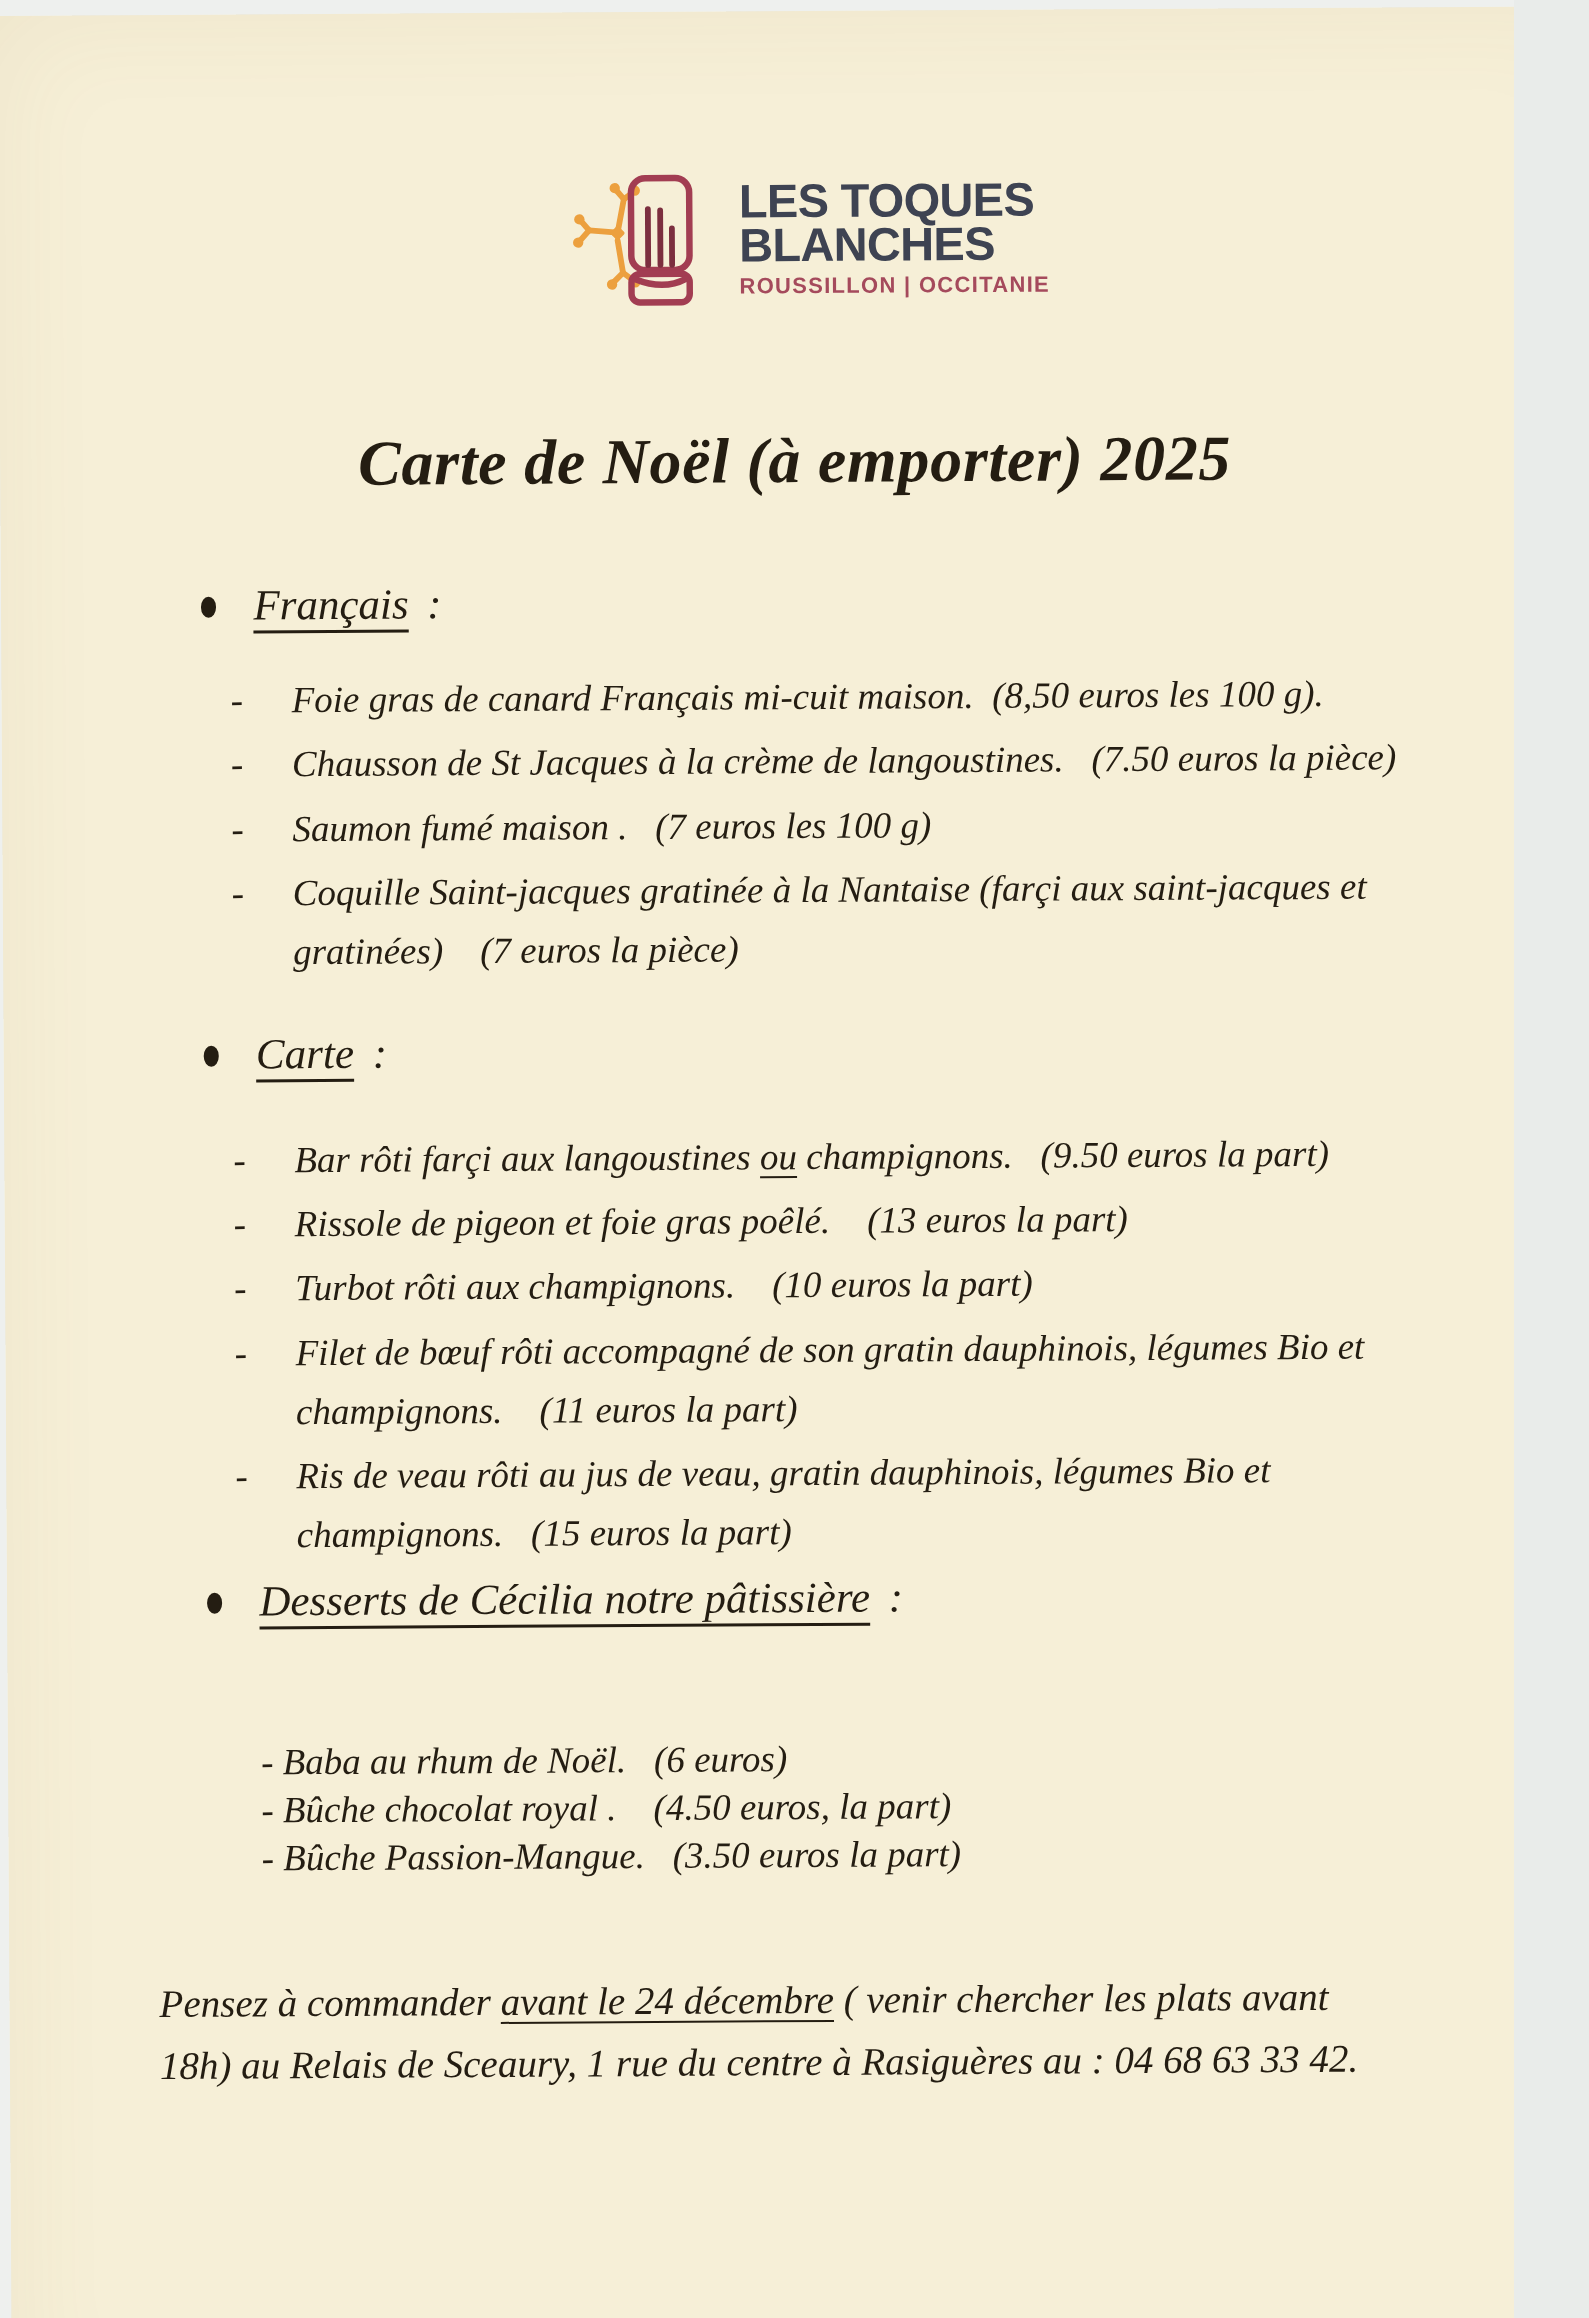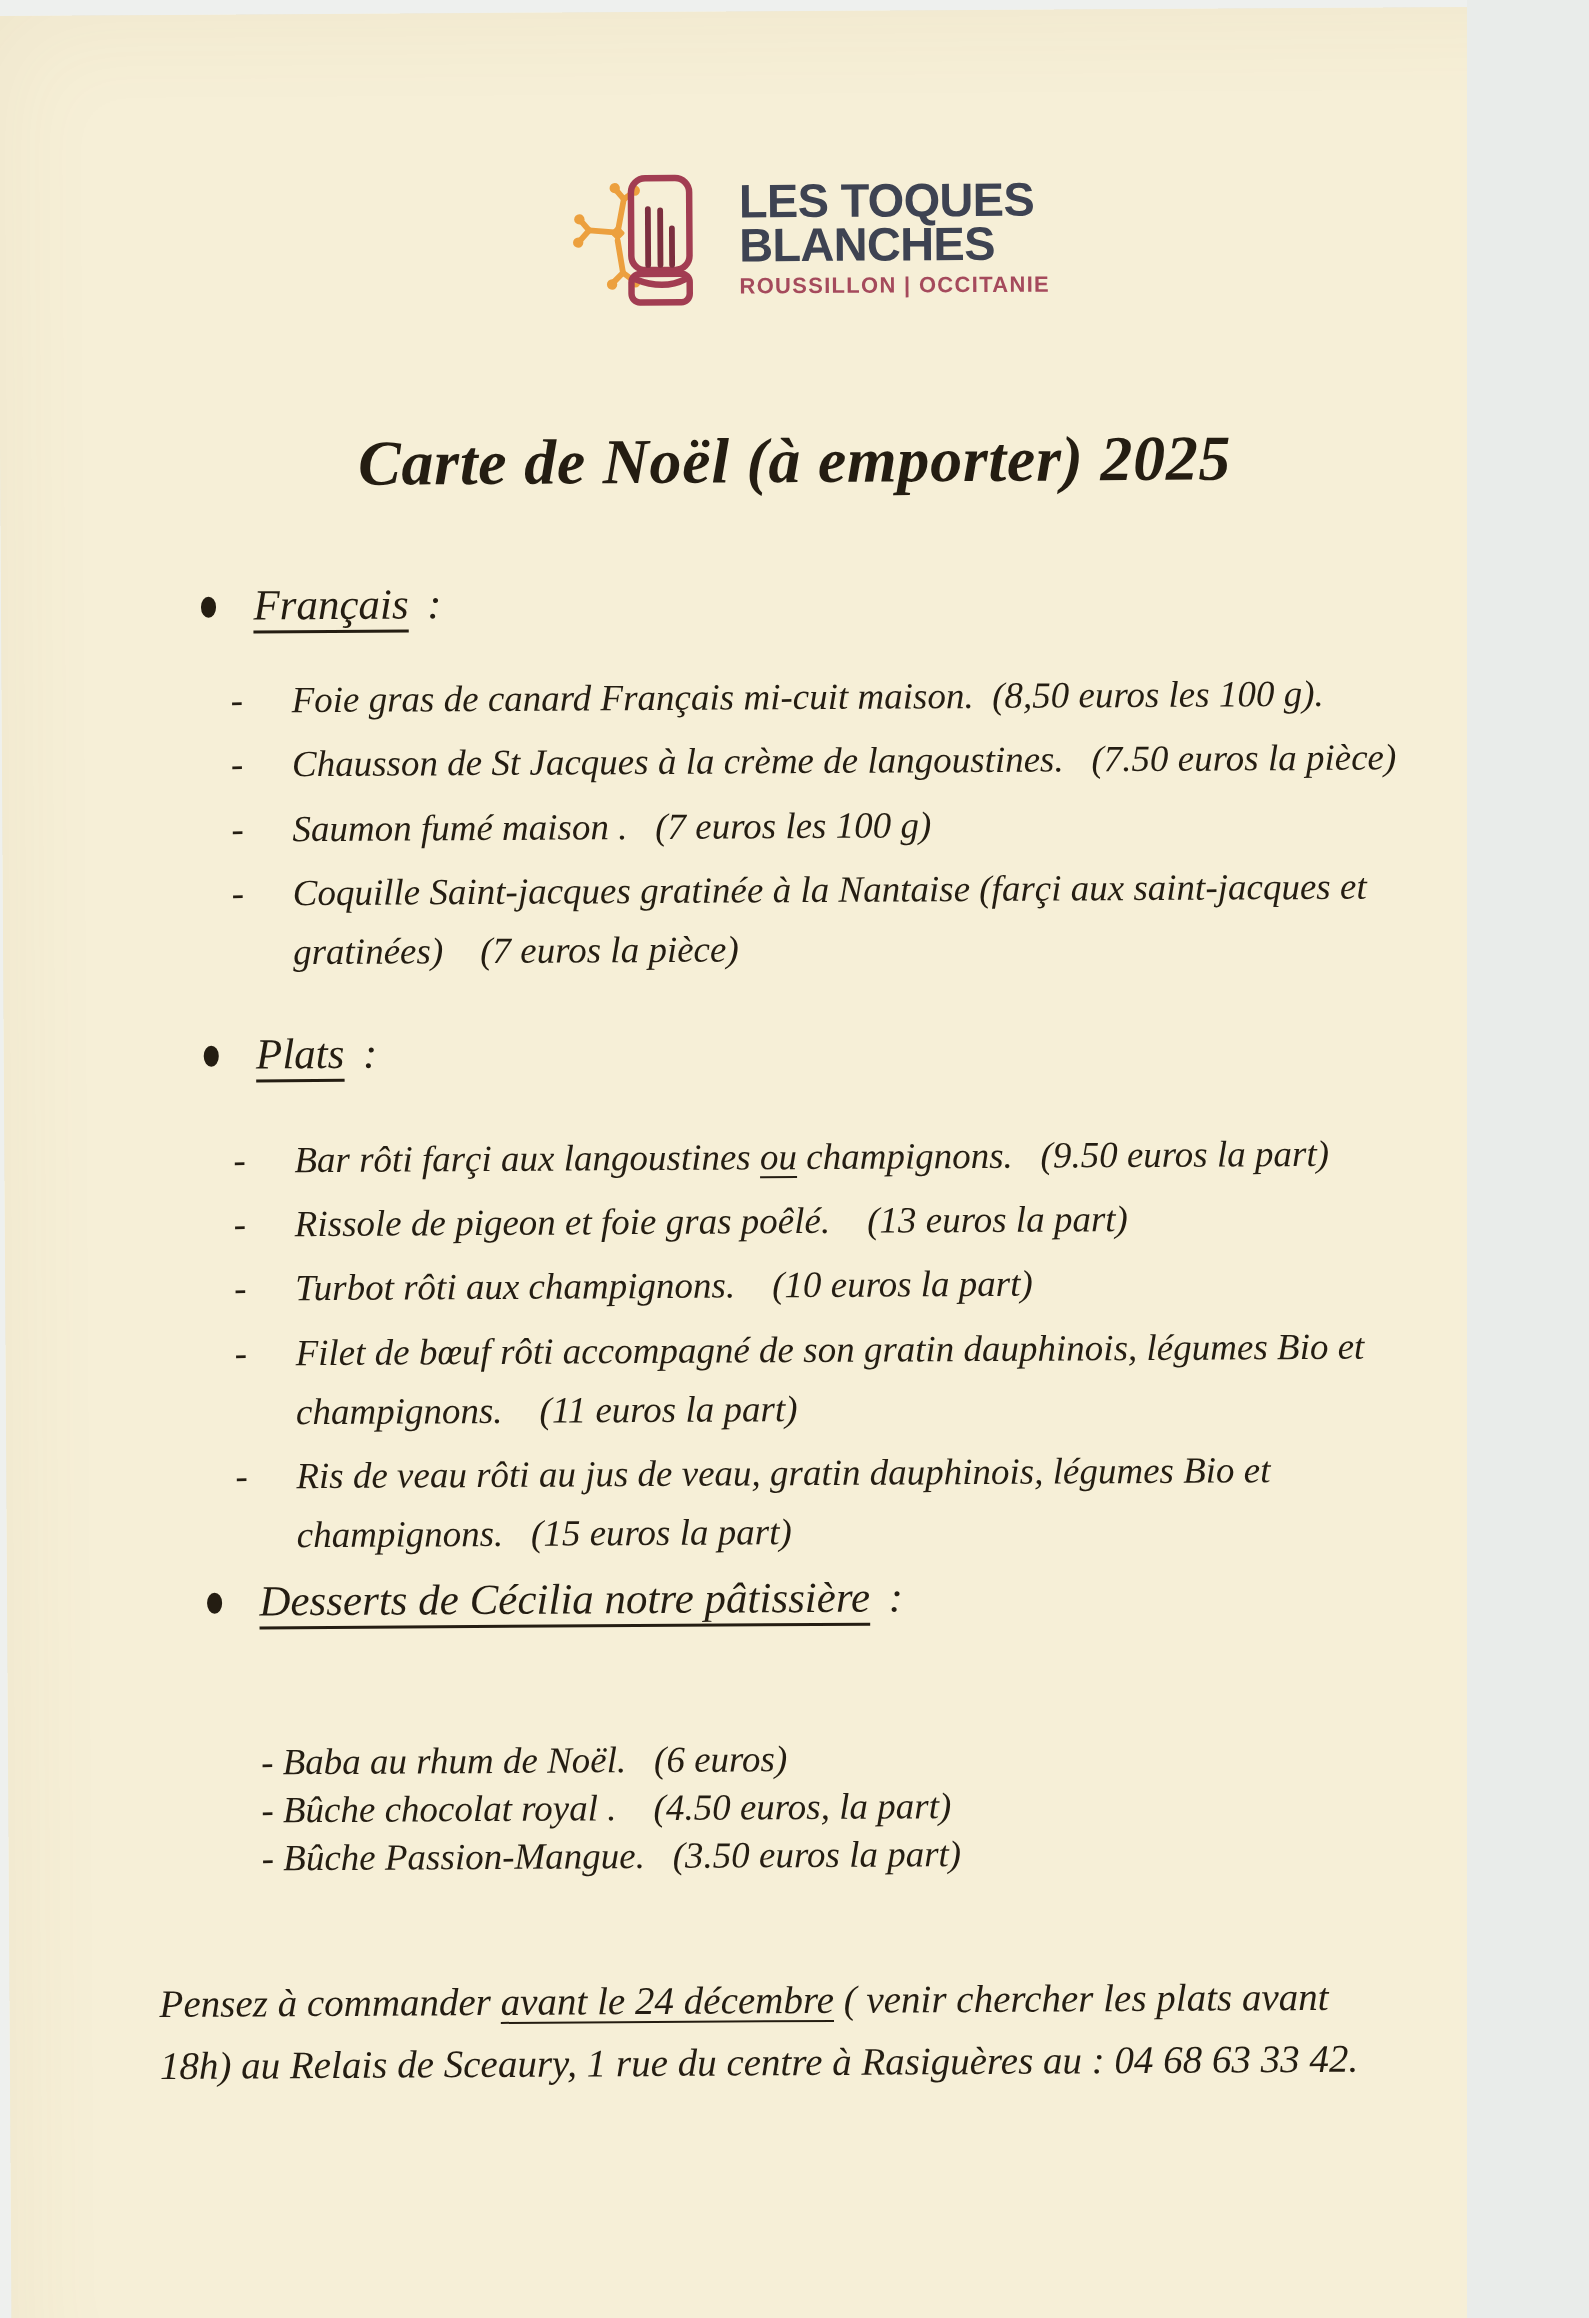--- a/index.html
+++ b/index.html
@@ -3,20 +3,21 @@
 <meta charset="utf-8">
 <style>
   html,body{margin:0;padding:0;}
   body{background:#e9ecea;}
   .page{
     position:relative;
     width:1467px;height:2319px;
     overflow:hidden;
     background:#eef0ee;
     font-family:"Liberation Serif","DejaVu Serif",serif;
+    padding-left:47px;
   }
   .paper{
     position:absolute;
     left:4px;top:10.7px;
     width:1618px;height:2410px;
     background:#f6efd7;
     transform:rotate(-0.35deg);
     transform-origin:50% 45%;
     box-shadow:inset 0 0 107px rgba(140,110,50,0.07);
   }
@@ -170,21 +171,21 @@
             <div class="items dash-list">
               <div class="item"><span>Foie gras de canard Français mi-cuit maison.  (8,50 euros les 100 g).</span></div>
               <div class="item"><span>Chausson de St Jacques à la crème de langoustines.   (7.50 euros la pièce)</span></div>
               <div class="item"><span>Saumon fumé maison .   (7 euros les 100 g)</span></div>
               <div class="item"><span>Coquille Saint-jacques gratinée à la Nantaise (farçi aux saint-jacques et gratinées)    (7 euros la pièce)</span></div>
             </div>
           </section>
           <section class="menu-section sec-plats">
             <div class="heading">
               <span class="bullet"></span>
-              <span class="heading-text">Plats</span>
+              <span class="heading-text">Carte</span>
               <span class="colon">:</span>
             </div>
             <div class="items dash-list">
               <div class="item"><span>Bar rôti farçi aux langoustines </span><span class="useg">ou</span><span> champignons.   (9.50 euros la part)</span></div>
               <div class="item"><span>Rissole de pigeon et foie gras poêlé.    (13 euros la part)</span></div>
               <div class="item"><span>Turbot rôti aux champignons.    (10 euros la part)</span></div>
               <div class="item"><span>Filet de bœuf rôti accompagné de son gratin dauphinois, légumes Bio et champignons.    (11 euros la part)</span></div>
               <div class="item"><span>Ris de veau rôti au jus de veau, gratin dauphinois, légumes Bio et champignons.   (15 euros la part)</span></div>
             </div>
           </section>

